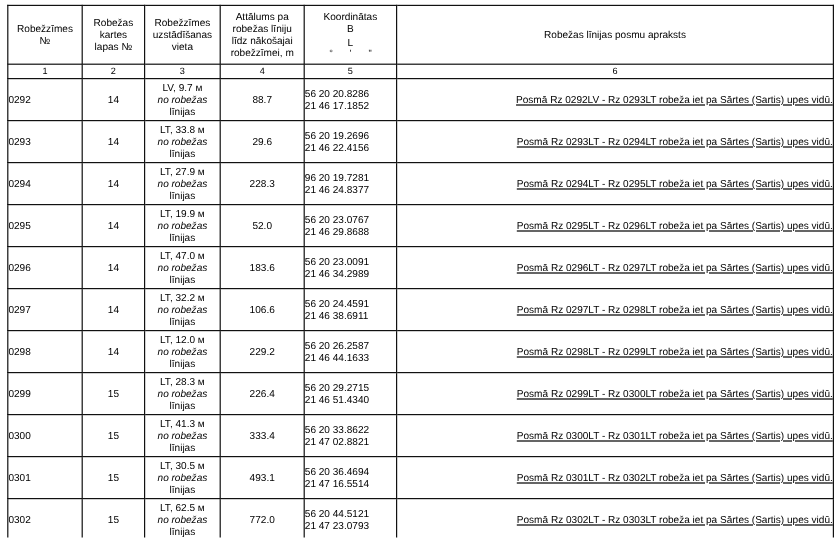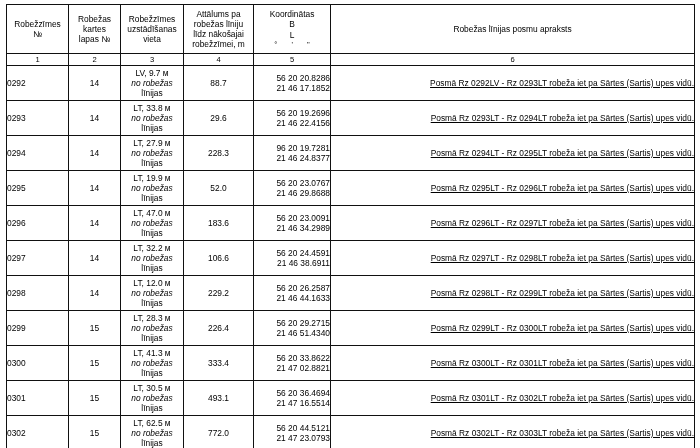--- a/index.html
+++ b/index.html
@@ -85,21 +85,21 @@
     padding: 2px 1px;
     font-size: 8.2px;
   }
   td.place .pl-1 { display: block; }
   td.place .pl-2 { display: block; font-style: italic; }
   td.place .pl-3 { display: block; }
   td.dist {
     text-align: center;
   }
   td.coord {
-    text-align: right;
+    text-align: left;
     line-height: 1.25;
     font-size: 8.3px;
   }
   td.coord .b { display: block; }
   td.coord .l { display: block; }
   td.descr {
     text-align: right;
     vertical-align: top;
     padding: 3px 3px 0 4px;
     font-size: 8.4px;

